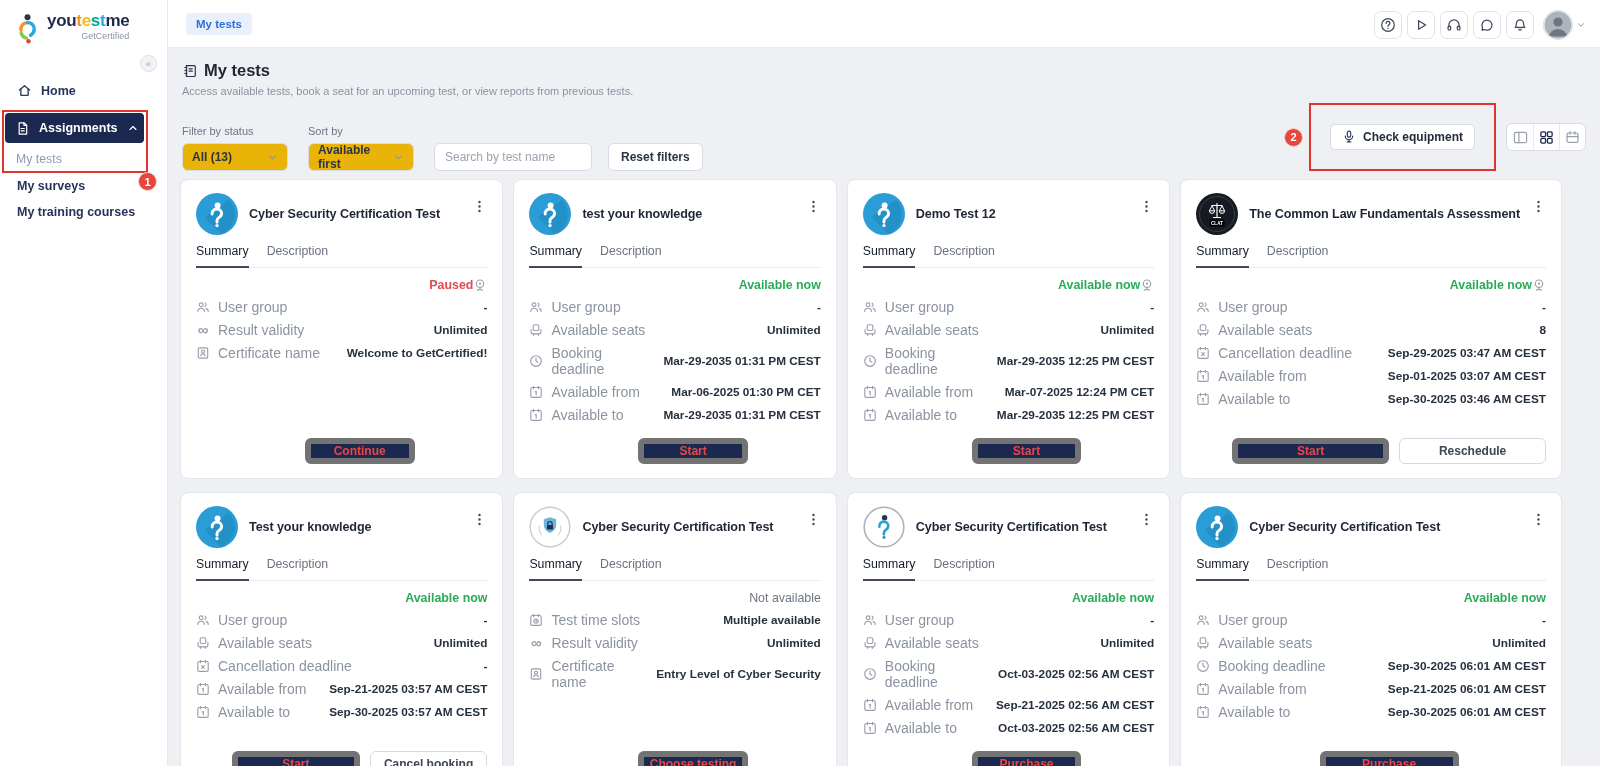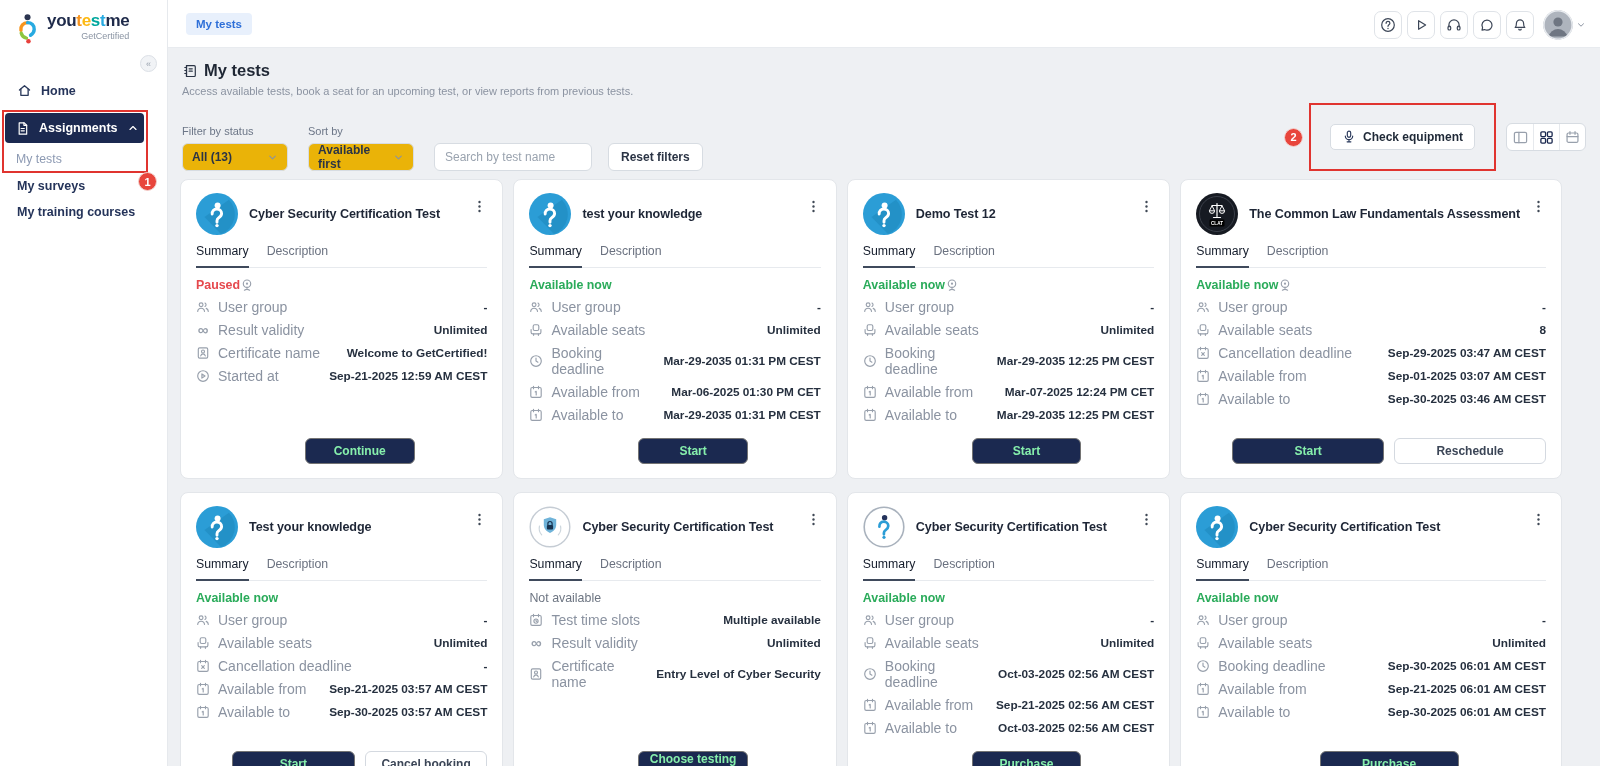--- a/index.html
+++ b/index.html
@@ -76,33 +76,33 @@
   .card { background:#fff; border:1px solid #e3e6ea; border-radius:8px; padding:13px 15px 14px; display:flex; flex-direction:column; }
   .card-head { display:flex; align-items:center; gap:11px; }
   .logo { width:42px; height:42px; flex:none; display:inline-flex; }
   .logo svg { width:100%; height:100%; }
   .card-title { font-size:12.6px; font-weight:bold; color:#1e2636; flex:1; white-space:nowrap; overflow:hidden; letter-spacing:-0.1px; }
   .kebab { border:none; background:none; color:#3f4855; cursor:pointer; align-self:flex-start; margin-top:6px; }
   .kebab .icn { width:15px; height:15px; }
   .tabs { display:flex; gap:18px; margin-top:9px; border-bottom:1px solid #e7eaee; }
   .tab { font-size:12.3px; color:#6b7280; padding-bottom:8px; cursor:pointer; }
   .tab.active { color:#141c2b; font-weight:normal; border-bottom:2px solid #3f4a5c; margin-bottom:-1px; }
-  .status-row { display:flex; align-items:center; justify-content:flex-start; margin:10px 0 3px; }
+  .status-row { display:flex; align-items:center; justify-content:flex-end; margin:10px 0 3px; }
   .status { font-size:12.4px; font-weight:600; }
   .st-available { color:#2aab5a; }
   .st-paused { color:#e5484d; }
   .st-unavailable { color:#6d7582; font-weight:400; }
   .wc { color:#9aa1ad; }
   .detail-row { display:flex; align-items:center; gap:8px; padding:3.6px 0; }
   .row-icn { color:#98a0ac; }
   .detail-label { font-size:14px; color:#8b93a1; }
   .detail-value { margin-left:auto; font-size:11.8px; font-weight:bold; color:#26303f; text-align:right; white-space:nowrap; }
   .card-btns { margin-top:auto; display:flex; gap:10px; padding-top:10px; }
   .btn { flex:1; height:26px; border-radius:6px; font-size:12px; font-weight:600; font-family:"Liberation Sans",sans-serif; cursor:pointer; }
-  .btn.primary { background:#1b2950; color:#86efac; border:1px solid #737373;margin-left:36px; }
+  .btn.primary { background:#1b2950; color:#ef4444; border:6px solid #737373;margin-left:36px; }
   .btn.secondary { background:#fff; color:#3c4657; border:1px solid #d4d9e0; }
   .card-btns.single { padding-left:25%; padding-right:25%; }
 </style>
 </head>
 <body>
 
 <aside class="sidebar">
   <div class="brand">
     <span class="brand-mark" id="brandMark">
         <svg viewBox="0 0 34 34">
@@ -359,30 +359,20 @@
             <span class="icn row-icn">
               <svg viewBox="0 0 14 14" fill="none" stroke="currentColor" stroke-width="1.15" stroke-linecap="round" stroke-linejoin="round">
                 <rect x="2.3" y="1.9" width="9.4" height="10.2" rx="1.3"></rect>
                 <circle cx="7" cy="5.5" r="1.5"></circle>
                 <path d="M4.7 9.9c.4-1.2 1.3-2 2.3-2s1.9.8 2.3 2"></path>
               </svg>
             </span>
             <span class="detail-label">Certificate name</span>
             <span class="detail-value">Welcome to GetCertified!</span>
           </div>
-          <div class="detail-row">
-            <span class="icn row-icn">
-              <svg viewBox="0 0 14 14" fill="none" stroke="currentColor" stroke-width="1.15" stroke-linecap="round" stroke-linejoin="round">
-                <circle cx="7" cy="7" r="5.3"></circle>
-                <path d="M5.9 4.9l3.1 2.1-3.1 2.1z"></path>
-              </svg>
-            </span>
-            <span class="detail-label">Started at</span>
-            <span class="detail-value">Sep-21-2025 12:59 AM CEST</span>
-          </div>
         </div>
         <div class="card-btns single">
           <button class="btn primary">Continue</button>
         </div>
       </div>
       <div class="card">
         <div class="card-head">
           <span class="logo">
             <svg viewBox="0 0 42 42">
               <circle cx="21" cy="21" r="21" fill="#2b9dd6"></circle>

